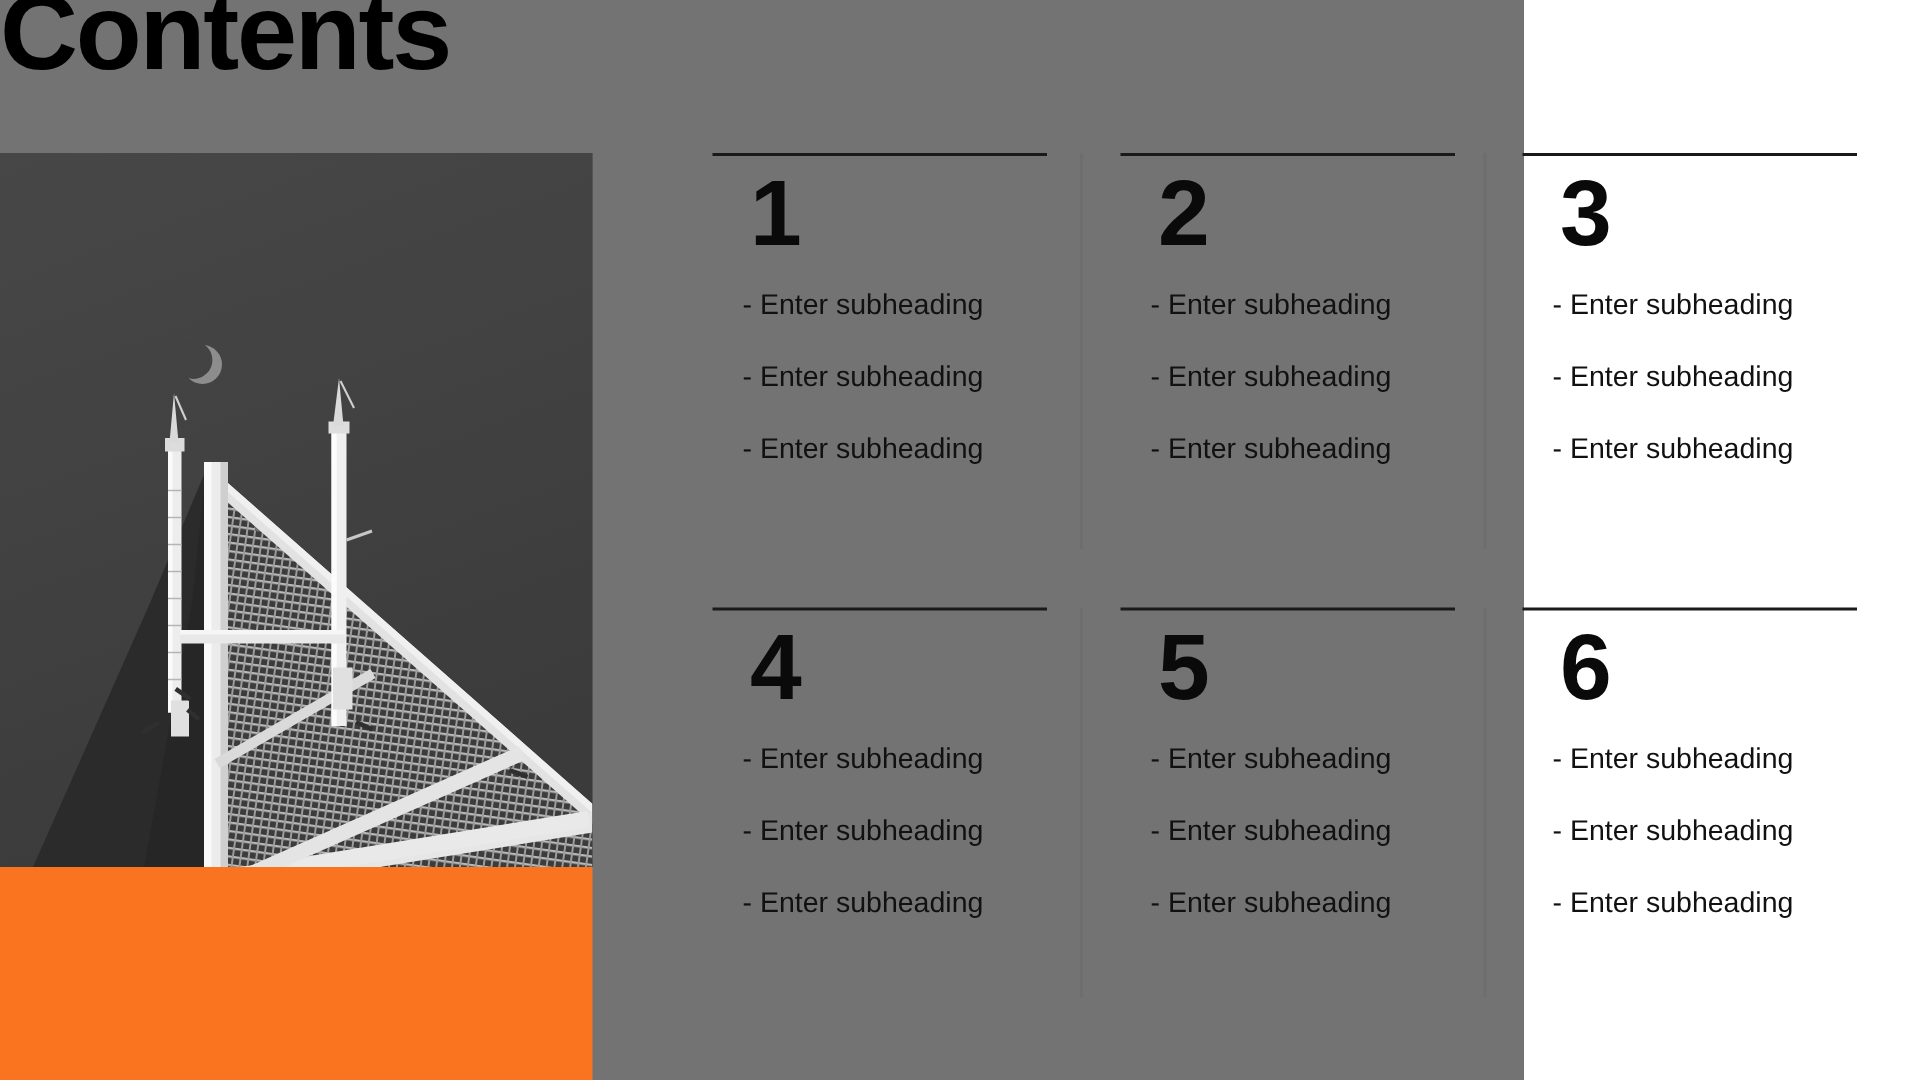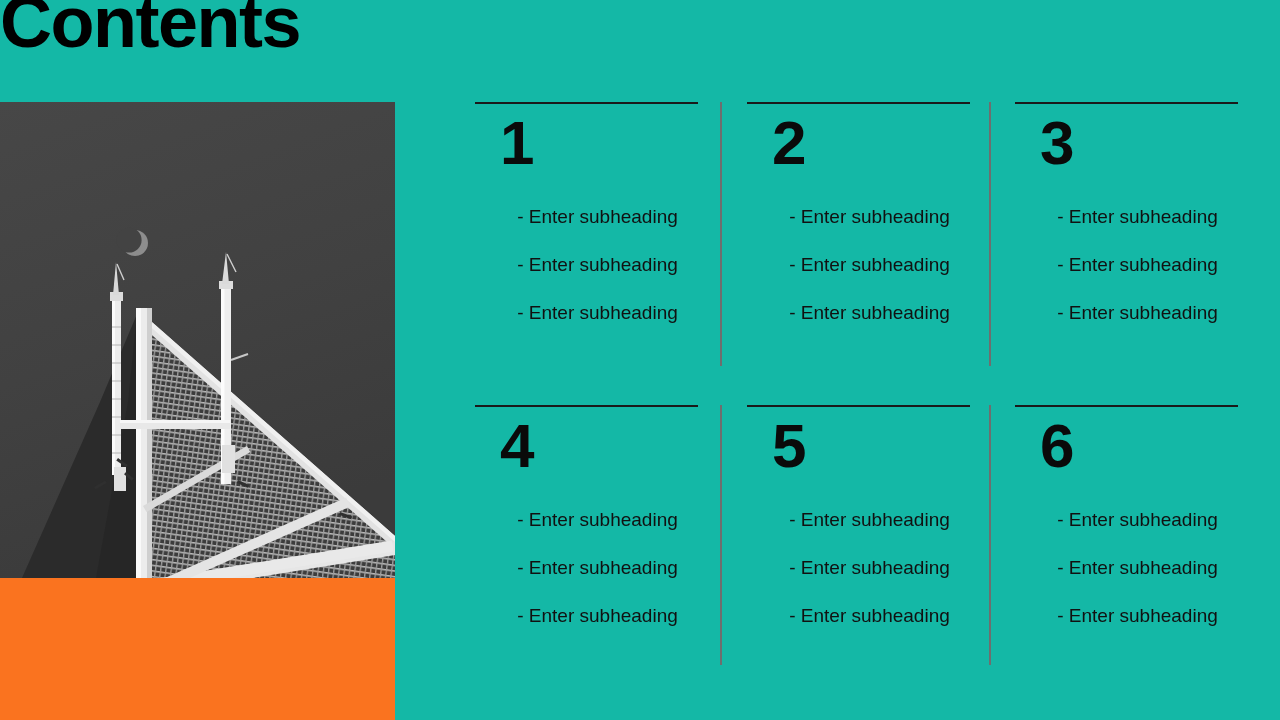--- a/index.html
+++ b/index.html
@@ -2,21 +2,21 @@
 <html><head>
 <meta charset="utf-8">
 <style>
   * { margin:0; padding:0; box-sizing:border-box; }
   html, body {
     width:1280px; height:720px;
     background:#ffffff;
     font-family:"Liberation Sans", sans-serif;
     overflow:hidden;
   }
-  .slide { position:relative; width:1280px; height:720px; background:#14b8a6; }
+  .slide { position:relative; width:1016px; height:720px; background:#737373; }
 
   
   .page-title{
     position:absolute;
     left:0px; top:-14px;
     font-size:72px;
     font-weight:bold;
     letter-spacing:-1.5px;
     color:#000;
     line-height:1.0;
@@ -74,24 +74,23 @@
     left:25px; top:10px;
     font-size:62px;
     font-weight:bold;
     color:#0a0a0a;
     line-height:1.0;
     letter-spacing:-1px;
   }
 
   .col-items{
     position:absolute;
-    left:20px; top:105px;
+    left:20px; top:92px;
     width:205px;
     list-style:none;
-    text-align:center;
   }
   .col-item{
     font-size:19px;
     color:#111111;
     line-height:1.0;
     margin-bottom:29px;
     white-space:nowrap;
   }
 
   

